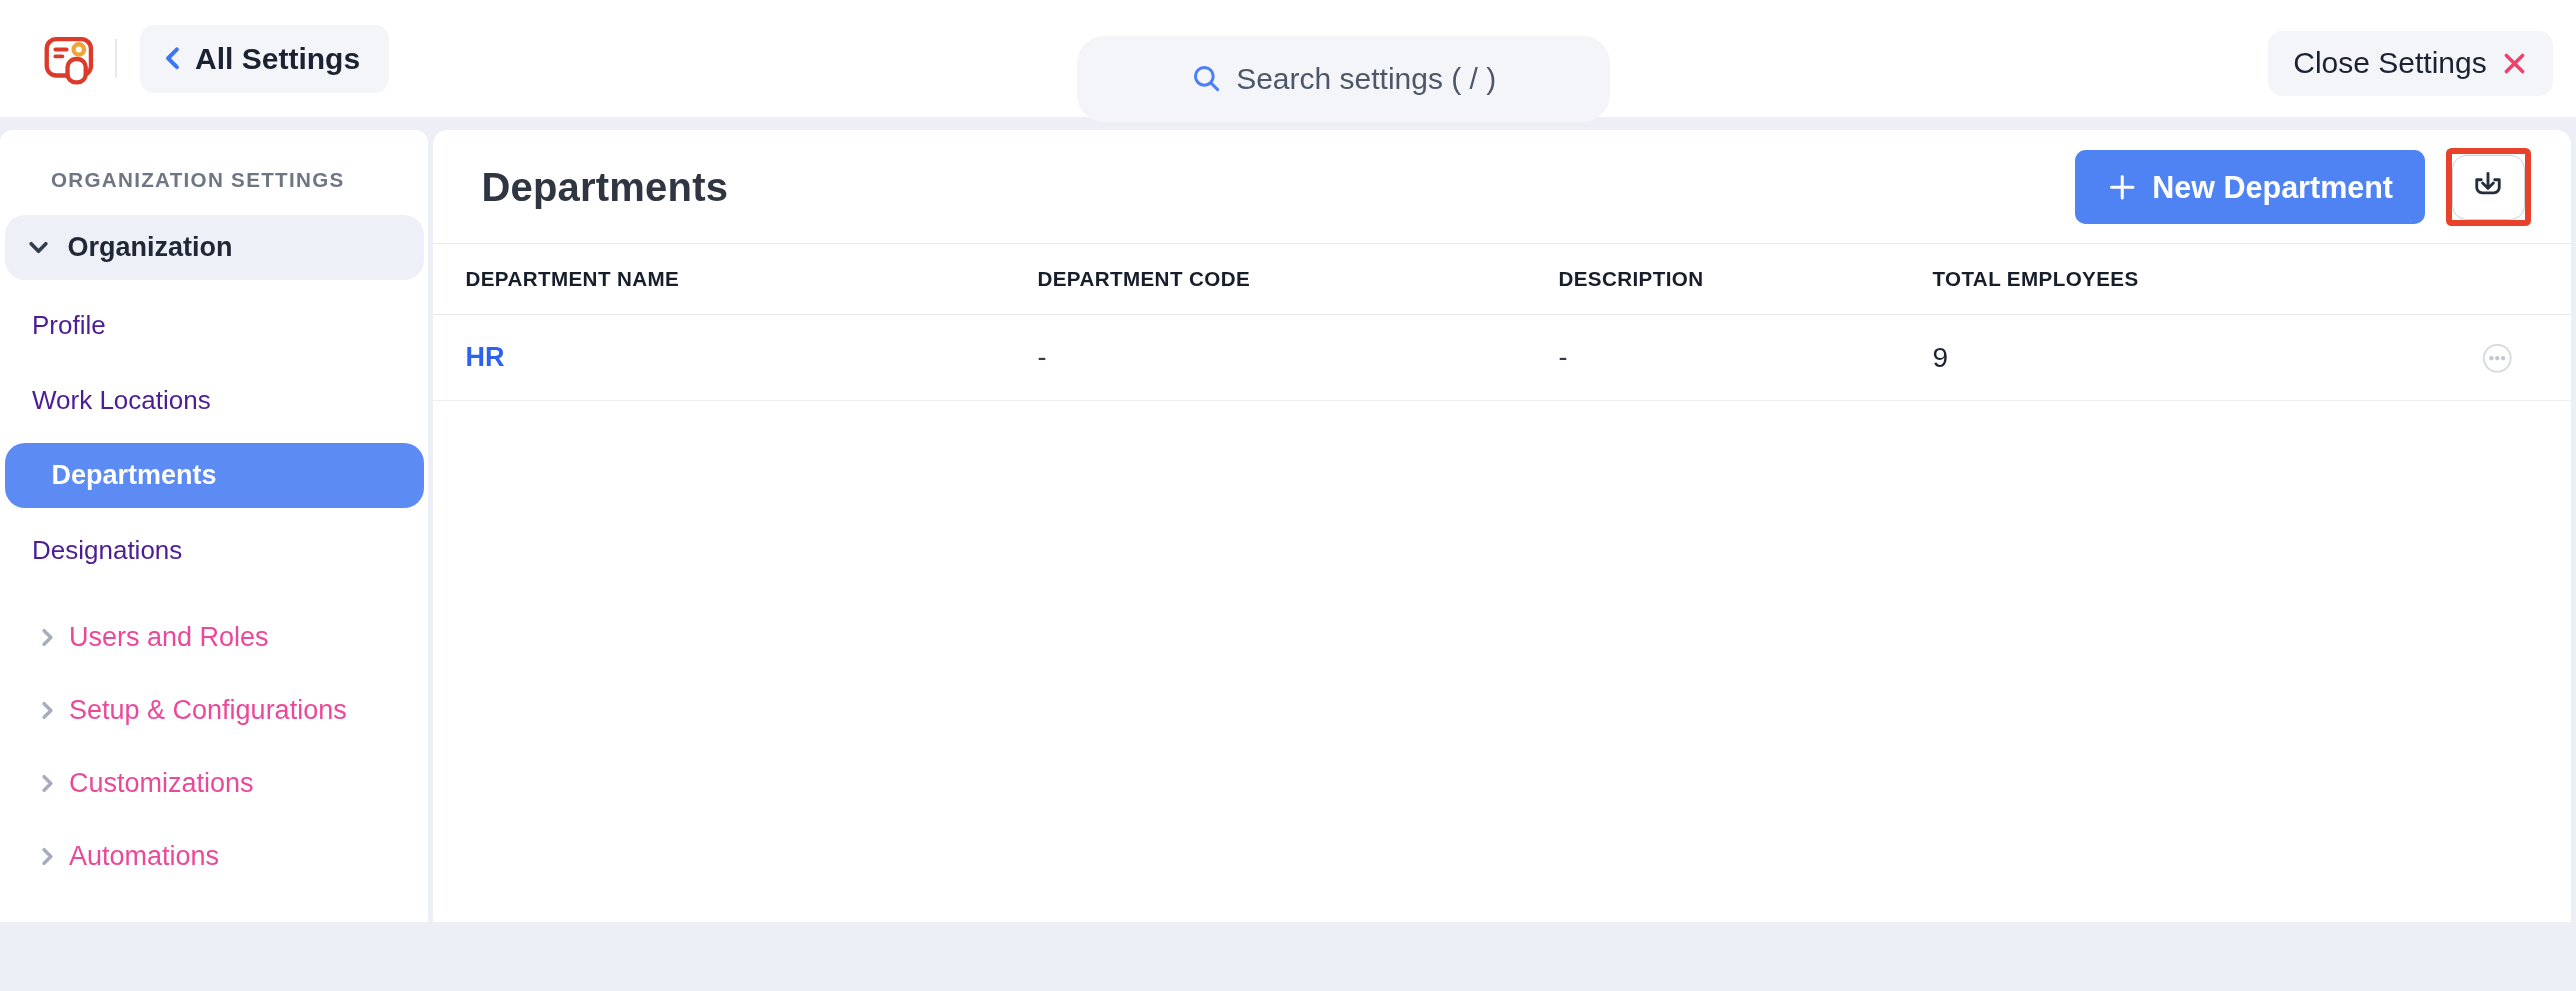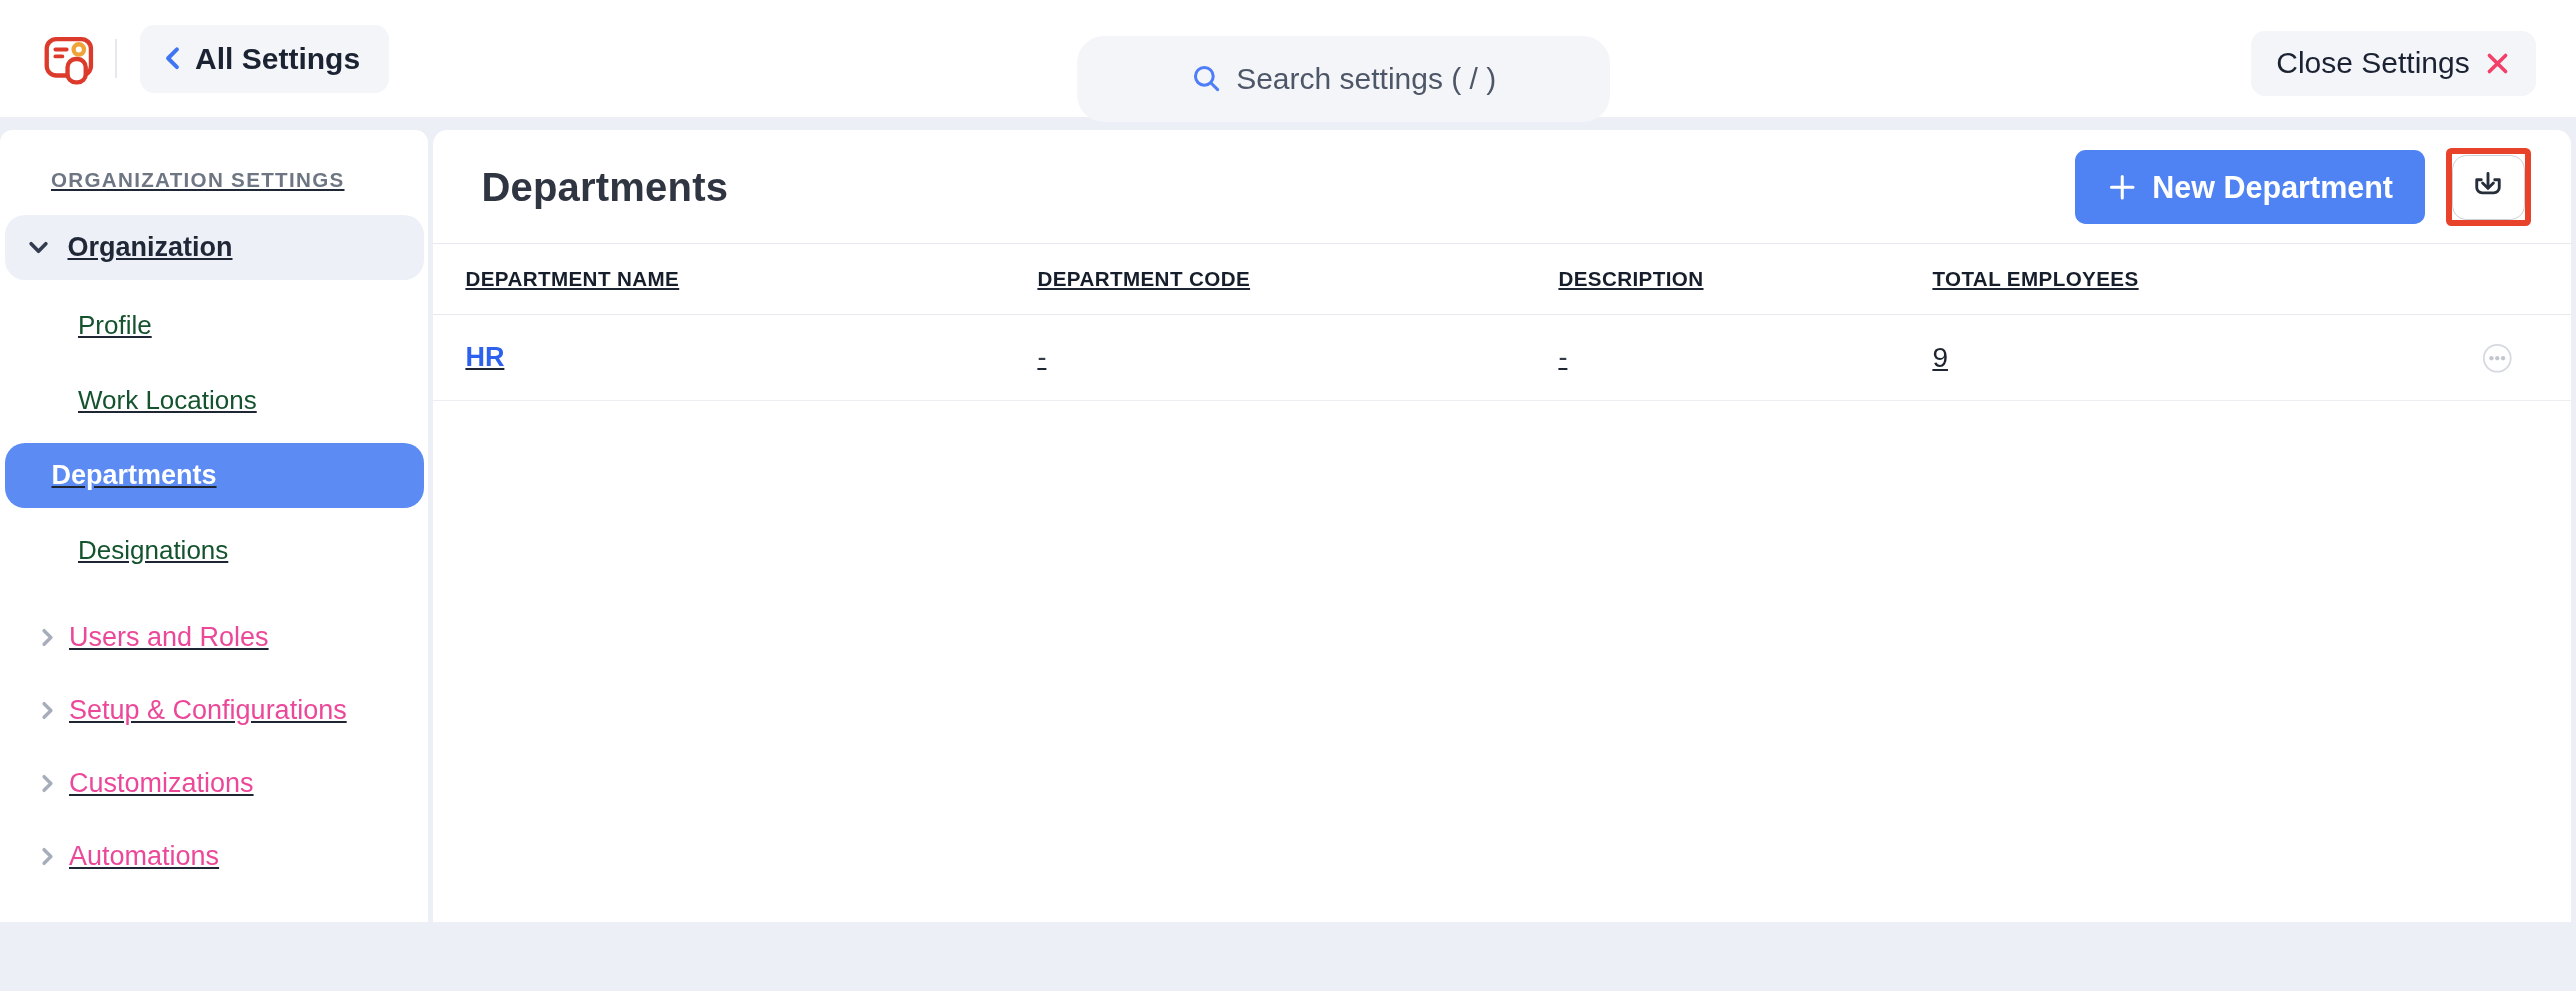--- a/index.html
+++ b/index.html
@@ -24,43 +24,43 @@
     background:#f4f5f9; border-radius:14.3px; height:68px;
     font-family:inherit; font-size:30px; font-weight:600; color:#1b2232;
   }
   .back-btn { margin-left:23px; padding:0 29px 0 21.5px; gap:10.8px; }
   .search {
     position:absolute; left:1077px; top:36px; width:533px; height:86px;
     background:#f4f5f9; border-radius:27px;
     display:flex; align-items:center; justify-content:center; gap:13.4px;
     font-size:30px; color:#4e5768; cursor:text;
   }
-  .close-btn { position:absolute; right:40px; top:30.5px; height:65px; padding:0 25px; gap:14.3px; font-weight:400; font-size:30px;}
-
-  
-  .shell { height:792px; margin-top:13.4px; display:flex; background:#edeff6;text-decoration:underline; }
+  .close-btn { position:absolute; right:23px; top:30.5px; height:65px; padding:0 25px; gap:14.3px; font-weight:400; font-size:30px;}
+
+  
+  .shell { height:792px; margin-top:13.4px; display:flex; background:#edeff6; }
 
   
   .sidebar {
     width:428px; background:#ffffff; height:100%;
     border-radius:12.5px 12.5px 0 0; padding-top:38px; flex:none;
   }
   .sec-title {
     margin:0 0 23px 51px; font-size:20.6px; font-weight:700;
     letter-spacing:1.3px; color:#6e7683;
   }
   .group-head {
     margin:0 4.5px; height:65px; border-radius:20px; background:#eef0f8;
     display:flex; align-items:center; padding-left:20px; gap:16px;
     font-size:27px; font-weight:700; color:#202838; cursor:pointer;
   }
   .subitems { list-style:none; margin-top:7.2px; }
   .subitems li {
-    height:75px; display:flex; align-items:center; padding-left:78px;
-    font-size:26px; color:#14532d; cursor:pointer;
+    height:75px; display:flex; align-items:center; padding-left:32px;
+    font-size:26px; color:#4c1d95; cursor:pointer;
   }
   .subitems li.selected {
     margin:5.4px 4.5px; height:65px; padding-left:47px;
     background:#5b8bf3; border-radius:20px; color:#ffffff; font-weight:700;
     font-size:27px;
   }
   .groups { margin-top:12.5px; }
   .group-row {
     height:73px; display:flex; align-items:center; padding-left:35px; gap:9px;
     font-size:27px; font-weight:500; color:#ec4899; cursor:pointer;

